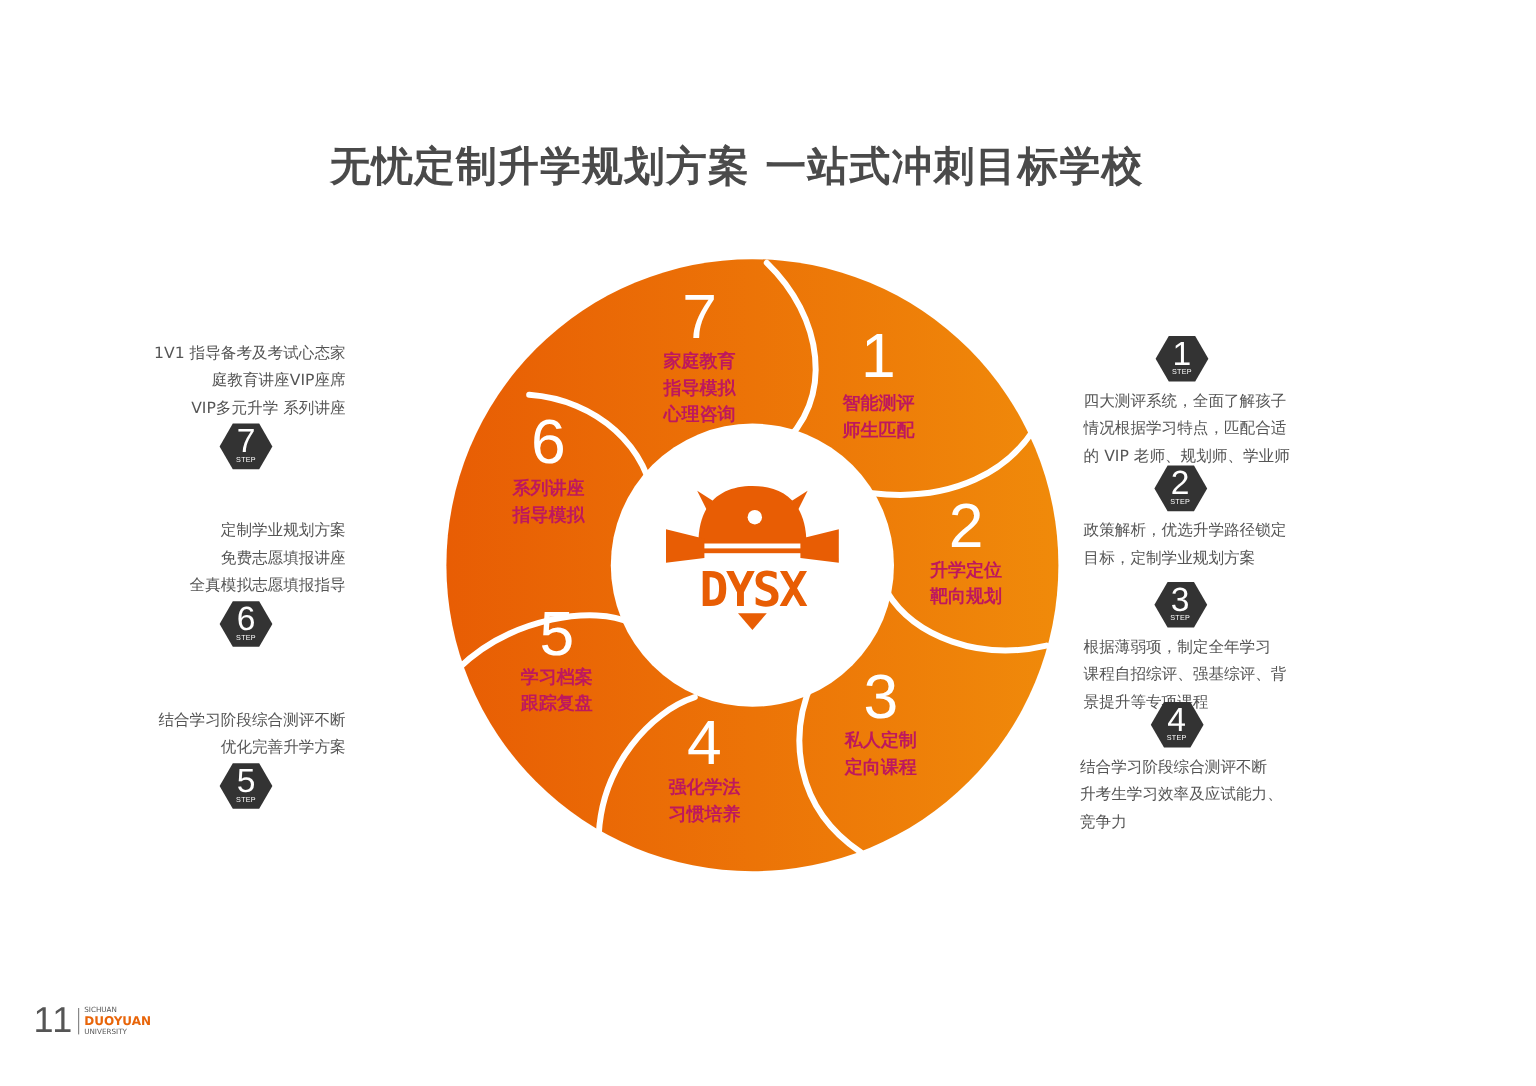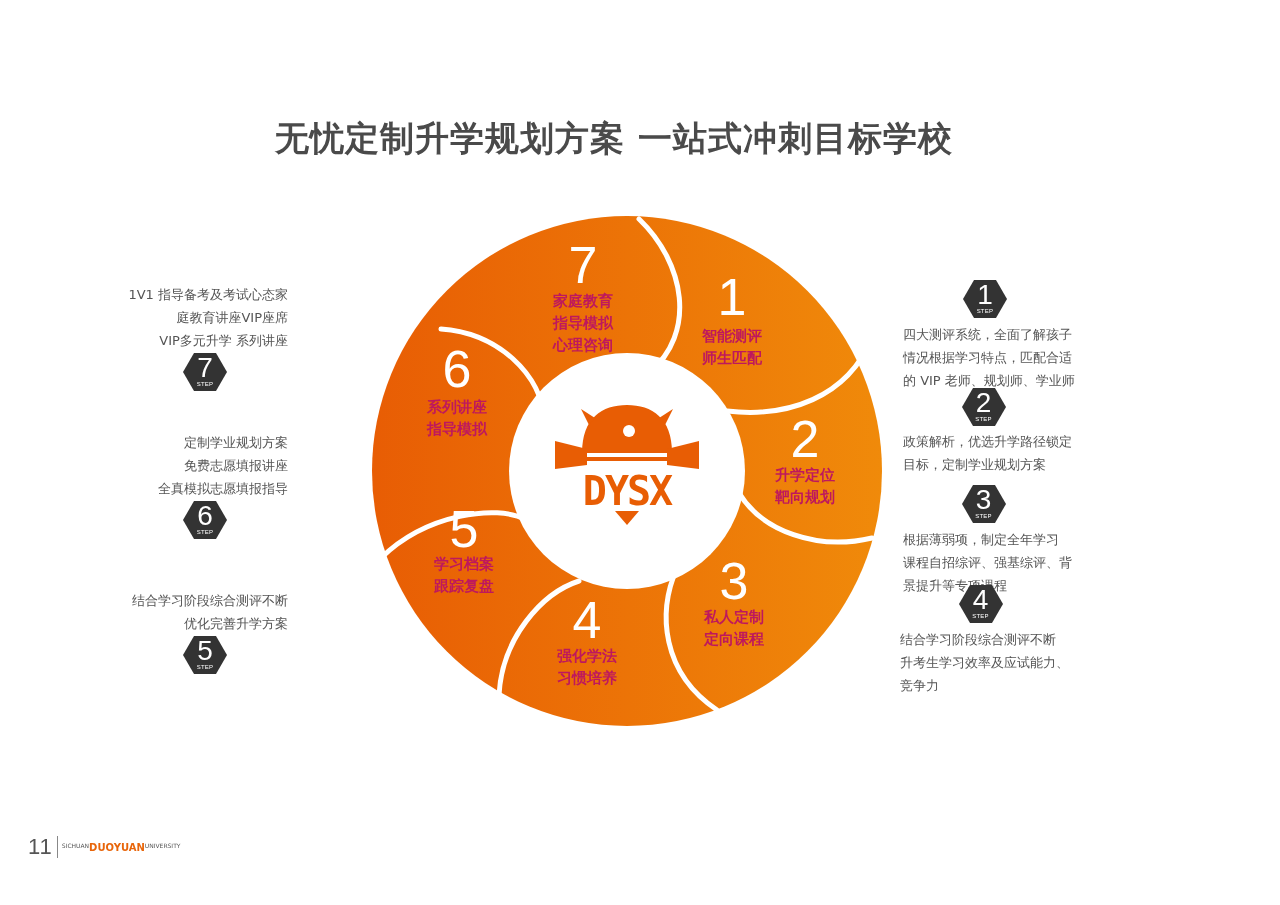--- a/index.html
+++ b/index.html
@@ -16,23 +16,23 @@
   .hex { width: 46px; height: 40px; position: relative; flex: 0 0 46px; }
   .hex svg { position: absolute; left: 0; top: 0; }
   .hex-num { position: absolute; left: 0; width: 46px; top: 0px; text-align: center; color: #fff;
              font-family: "Liberation Sans", sans-serif; font-size: 28px; line-height: 32px; }
   .hex-step { position: absolute; left: 0; width: 46px; top: 29px; text-align: center; color: #fff;
               font-family: "Liberation Sans", sans-serif; font-size: 6px; line-height: 7px; letter-spacing: 0.2px; }
   .desc { font-size: 13px; color: #555555; line-height: 23px; }
   .desc-left { text-align: right; }
   .desc-left div, .desc-right div { white-space: nowrap; }
   .footer { position: absolute; left: 28px; top: 834px; display: flex; align-items: center; }
-  .page-num { font-family: "Liberation Sans", sans-serif; font-size: 22px; color: #555; letter-spacing: 1px; }
+  .page-num { font-family: "Liberation Sans", sans-serif; font-size: 30px; color: #555; letter-spacing: 1px; }
   .footer-sep { width: 1px; height: 22px; background: #888; margin: 0 4px; }
-  .brand { display: flex; flex-direction: row; line-height: 8px; }
+  .brand { display: flex; flex-direction: column; line-height: 8px; }
   .brand .s { font-size: 6px; color: #555; }
   .brand .d { font-size: 10px; color: #e8650a; font-weight: bold; line-height: 11px; }
   .brand .u { font-size: 6px; color: #555; }
 </style>
 </head>
 <body>
 
 <div class="title">无忧定制升学规划方案  一站式冲刺目标学校</div>
 
 <div class="wheel">

